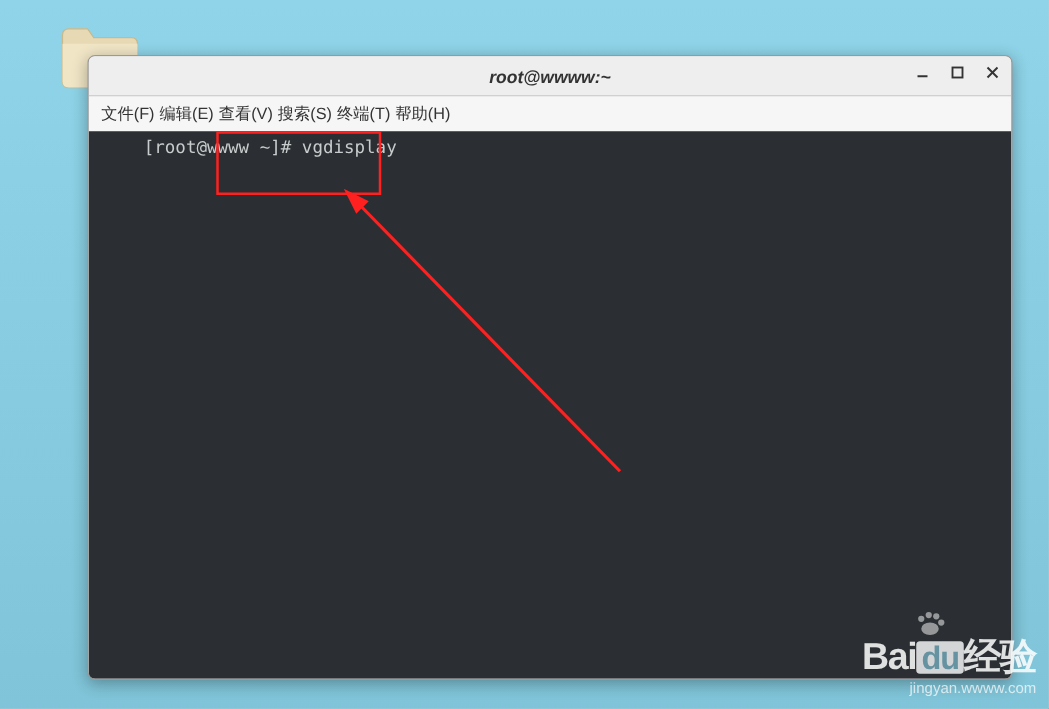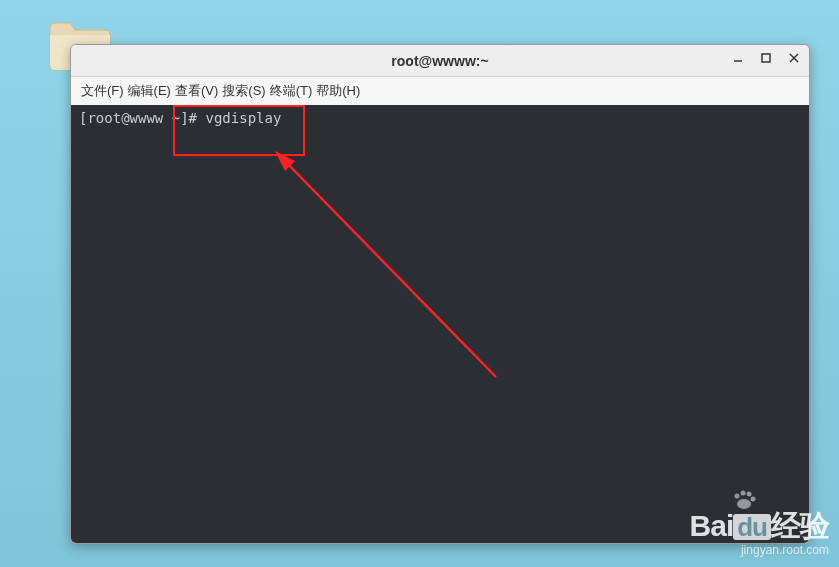--- a/index.html
+++ b/index.html
@@ -47,20 +47,21 @@
       overflow: hidden;
     }
     .titlebar {
       height: 32px;
       background: #eeeeee;
       border-bottom: 1px solid #d0d0d0;
       display: flex;
       align-items: center;
       justify-content: center;
       position: relative;
+      font-style: italic;
     }
     .titlebar-title {
       font-size: 14px;
       font-weight: bold;
       color: #333;
     }
     .window-controls {
       position: absolute;
       right: 6px;
       top: 4px;
@@ -95,20 +96,21 @@
       flex: 1;
       background: #2b2f33;
       color: #c8cccc;
       font-family: "DejaVu Sans Mono", Consolas, monospace;
       font-size: 14px;
       padding: 5px 8px;
       position: relative;
     }
     .prompt-line {
       white-space: pre;
+      margin-left: 36px;
     }
     .annotation-box {
       position: absolute;
       left: 102px;
       top: 0px;
       width: 132px;
       height: 51px;
       border: 2px solid #ff2020;
       pointer-events: none;
     }
@@ -215,14 +217,14 @@
     <circle cx="11" cy="3" r="2.5" fill="rgba(255,255,255,0.5)"></circle>
     <circle cx="17" cy="4" r="2.5" fill="rgba(255,255,255,0.5)"></circle>
     <circle cx="21" cy="9" r="2.5" fill="rgba(255,255,255,0.5)"></circle>
     <ellipse cx="12" cy="14" rx="7" ry="5" fill="rgba(255,255,255,0.5)"></ellipse>
   </svg>
 </div>
 <div class="watermark">
   <div class="watermark-logo">
     <span>Bai</span><span class="du-box">du</span><span>经验</span>
   </div>
-  <div class="watermark-sub">jingyan.root.com</div>
+  <div class="watermark-sub">jingyan.wwww.com</div>
 </div>
 
 </body></html>

